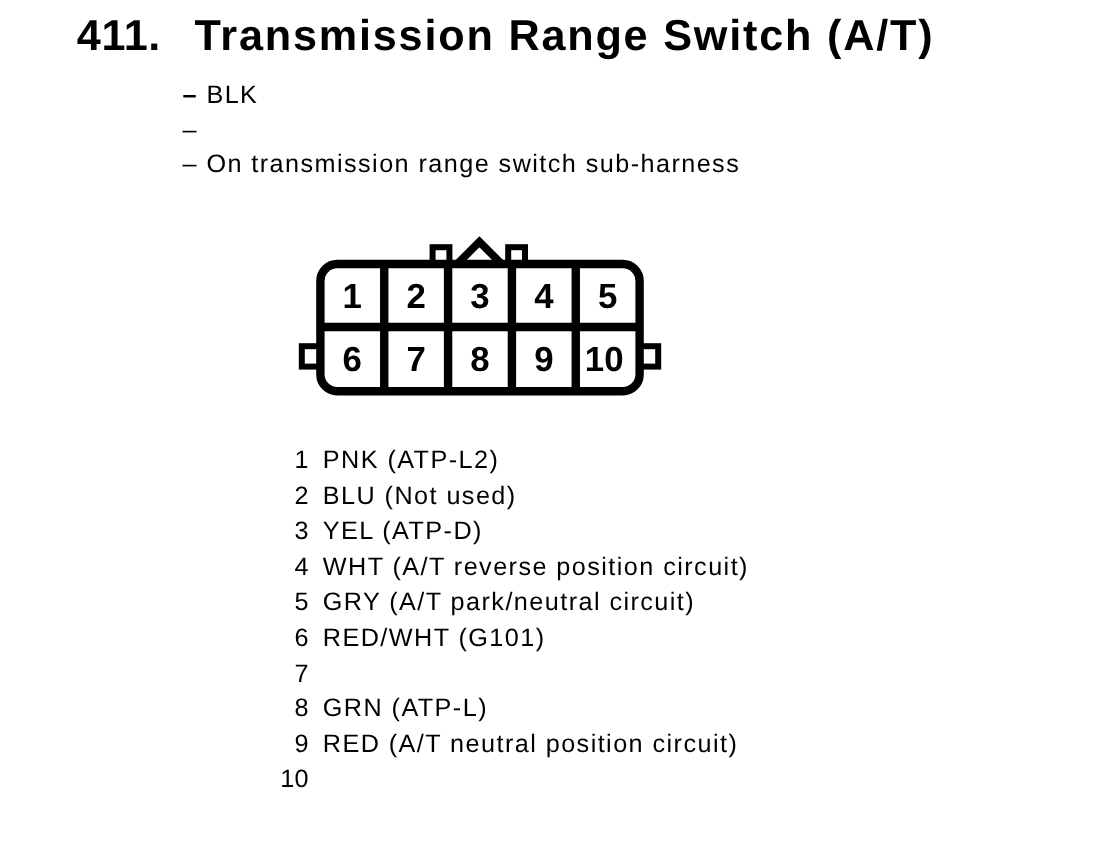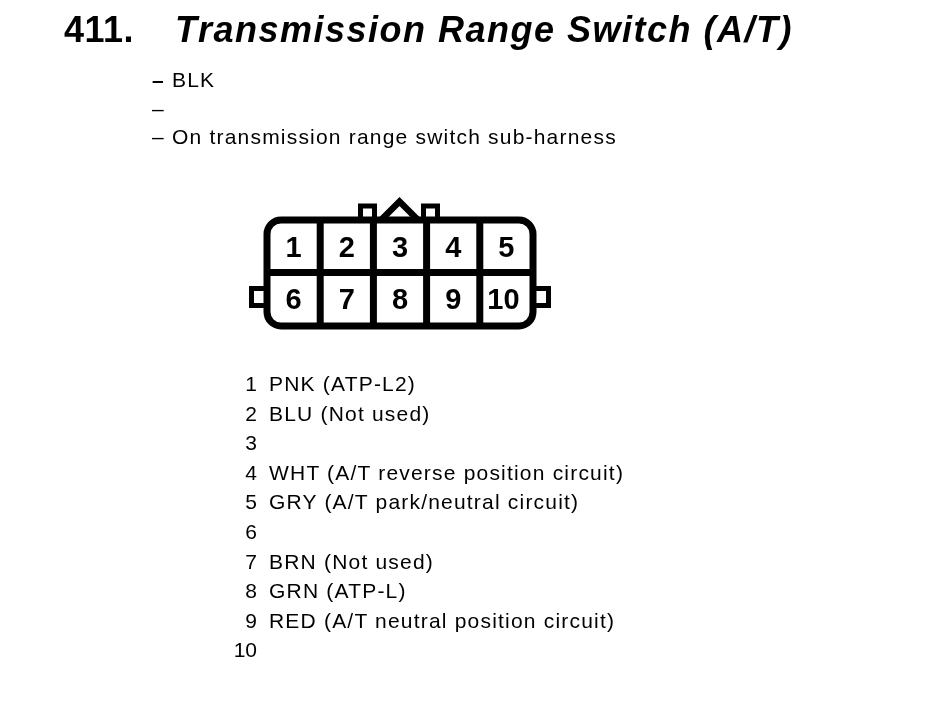--- a/index.html
+++ b/index.html
@@ -18,21 +18,21 @@
     position: absolute;
     left: 64px;
     top: 12px;
     font-size: 36px;
     font-weight: bold;
     line-height: 36px;
     white-space: nowrap;
     letter-spacing: 0.5px;
   }
   .title-number { display: inline-block; }
-  .title-text   { display: inline-block; margin-left: 41px; letter-spacing: 1.5px; font-style: italic; }
+  .title-text   { display: inline-block; margin-left: 28px; letter-spacing: 1.5px; }
 
   
   .notes {
     position: absolute;
     left: 152px;
     top: 66px;
     font-size: 21px;
     line-height: 28.7px;
     letter-spacing: 1.2px;
   }
@@ -128,35 +128,36 @@
     <div class="pin-row">
       <span class="pin-number">1</span>
       <span class="pin-desc">PNK (ATP-L2)</span>
     </div>
     <div class="pin-row">
       <span class="pin-number">2</span>
       <span class="pin-desc">BLU (Not used)</span>
     </div>
     <div class="pin-row">
       <span class="pin-number">3</span>
+      <span class="pin-desc">YEL (ATP-D)</span>
     </div>
     <div class="pin-row">
       <span class="pin-number">4</span>
       <span class="pin-desc">WHT (A/T reverse position circuit)</span>
     </div>
     <div class="pin-row">
       <span class="pin-number">5</span>
       <span class="pin-desc">GRY (A/T park/neutral circuit)</span>
     </div>
     <div class="pin-row">
       <span class="pin-number">6</span>
+      <span class="pin-desc">RED/WHT (G101)</span>
     </div>
     <div class="pin-row">
       <span class="pin-number">7</span>
-      <span class="pin-desc">BRN (Not used)</span>
     </div>
     <div class="pin-row">
       <span class="pin-number">8</span>
       <span class="pin-desc">GRN (ATP-L)</span>
     </div>
     <div class="pin-row">
       <span class="pin-number">9</span>
       <span class="pin-desc">RED (A/T neutral position circuit)</span>
     </div>
     <div class="pin-row">

